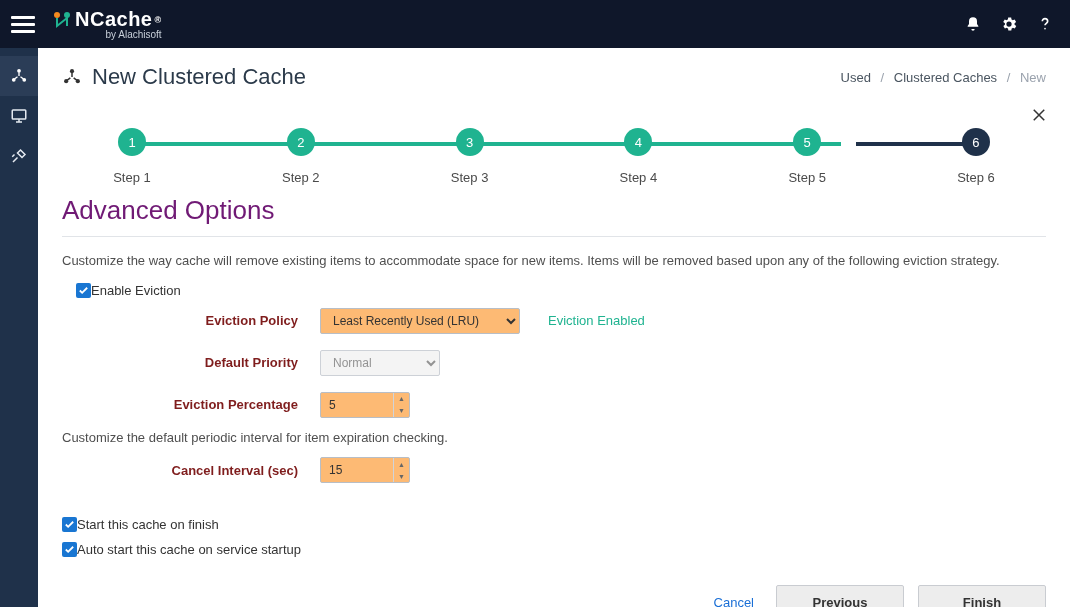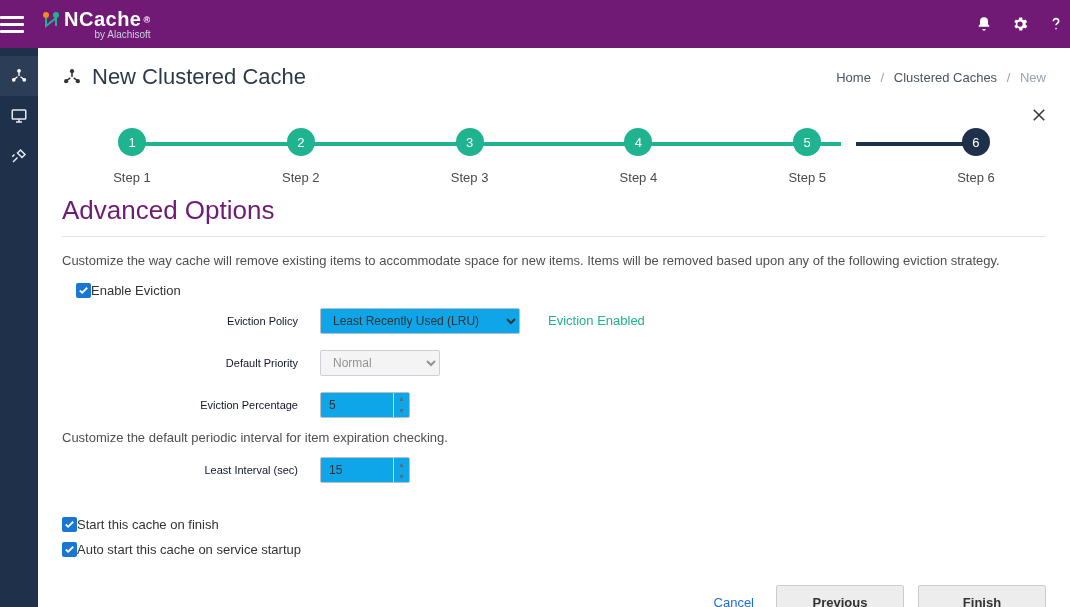--- a/index.html
+++ b/index.html
@@ -1,17 +1,17 @@
 <!DOCTYPE html>
 <html><head>
 <meta charset="utf-8">
 <style>
   * { box-sizing: border-box; margin: 0; padding: 0; }
   body { font-family: "Segoe UI", Arial, sans-serif; background:#fff; color:#333; }
-  .topbar { height:48px; background:#701a75; display:flex; align-items:center; padding:0 0; color:#fff; }
+  .topbar { height:48px; background:#0f172a; display:flex; align-items:center; padding:0 11px; color:#fff; }
   .hamburger { width:24px; cursor:pointer; }
   .hamburger div { height:3px; background:#fff; margin:4px 0; border-radius:1px; }
   .logo { margin-left:18px; display:flex; flex-direction:column; }
   .logo-main { font-size:20px; font-weight:600; letter-spacing:0.5px; display:flex; align-items:center;}
   .logo-mark { display:inline-flex; margin-right:4px; }
   .logo-reg { font-size:9px; vertical-align:super; margin-left:2px;}
   .logo-sub { font-size:10px; color:#c9d0da; text-align:right; margin-top:-2px;}
   .topbar-spacer { flex:1; }
   .topbar-icon { width:28px; height:28px; display:flex; align-items:center; justify-content:center; margin-left:8px; cursor:pointer; color:#fff; }
   .shell { display:flex; height:calc(607px - 48px); }
@@ -36,22 +36,22 @@
   .line-green { background:#1fb390; }
   .line-dark { background:#1f314a; }
   .section-title { font-size:26px; font-weight:400; color:#701a75; margin-top:6px; }
   .hr { border:none; border-top:1px solid #e1e4e8; margin:10px 0 14px 0;}
   .desc { font-size:13px; color:#4f4f4f; line-height:1.5; }
   .check-row { display:flex; align-items:center; margin:12px 0 10px 14px; font-size:13px; color:#333;}
   .check-row.small-indent { margin-left:0; }
   .checkbox { width:15px; height:15px; background:#1976d2; border-radius:2px; display:flex; align-items:center; justify-content:center; cursor:pointer; flex-shrink:0;}
   .checkbox svg { width:11px; height:11px; }
   .form-grid { display:grid; grid-template-columns: 200px 210px auto; column-gap:18px; row-gap:16px; align-items:center; margin:8px 0 10px 40px;}
-  .form-label { font-size:11px; font-weight:400; color:#0f172a; text-align:right; padding-right:4px;}
-  .select, .numinput { height:26px; border:1px solid #b8bec6; border-radius:2px; font-size:12px; padding:0 8px; background:#0ea5e9; color:#333; width:100%;}
+  .form-label { font-size:13px; font-weight:700; color:#7f1d1d; text-align:right; padding-right:4px;}
+  .select, .numinput { height:26px; border:1px solid #b8bec6; border-radius:2px; font-size:12px; padding:0 8px; background:#fdba74; color:#333; width:100%;}
   .select.disabled { background:#efefef; color:#666;}
   .select-wide { width:200px;}
   .select-narrow { width:120px;}
   .numwrap { position:relative; width:90px;}
   .numwrap .numinput { width:100%; padding-right:18px;}
   .numwrap .spin { position:absolute; right:1px; top:1px; bottom:1px; width:16px; display:flex; flex-direction:column; border-left:1px solid #d0d4da;}
   .numwrap .spin div { flex:1; display:flex; align-items:center; justify-content:center; font-size:7px; color:#666; cursor:pointer;}
   .status-text { font-size:13px; color:#1fb390; }
   .footer { display:flex; justify-content:flex-end; align-items:center; gap:14px; padding:18px 0 16px 0;}
   .btn { min-width:128px; height:34px; border:1px solid #c9ccd1; background:#ededed; font-size:13px; font-weight:600; color:#333; cursor:pointer; border-radius:2px;}
@@ -129,21 +129,21 @@
       <div class="page-title">
         <svg width="20" height="20" viewBox="0 0 24 24" fill="#333">
             <circle cx="12" cy="5" r="2.5"></circle>
             <circle cx="5" cy="17" r="2.5"></circle>
             <circle cx="19" cy="17" r="2.5"></circle>
             <path d="M12 7v5M10 13l-4 3M14 13l4 3" stroke="#333" stroke-width="1.8" fill="none"></path>
           </svg>
         <span>New Clustered Cache</span>
       </div>
       <div class="breadcrumb">
-        <a href="#">Home</a>
+        <a href="#">Used</a>
         <span class="sep">/</span>
         <a href="#">Clustered Caches</a>
         <span class="sep">/</span>
         <span class="current">New</span>
       </div>
     </div>
 
     <div class="close-x">
       <svg width="18" height="18" viewBox="0 0 24 24" stroke="#333" stroke-width="2">
           <path d="M5 5l14 14M19 5L5 19"></path>
@@ -216,21 +216,21 @@
               <div>▼</div>
             </div>
         </div>
       </div>
       <div></div>
     </div>
 
     <p class="desc" style="margin-top:4px;">Customize the default periodic interval for item expiration checking.</p>
 
     <div class="form-grid" style="margin-top:10px;">
-      <div class="form-label">Least Interval (sec)</div>
+      <div class="form-label">Cancel Interval (sec)</div>
       <div>
         <div class="numwrap">
           <input class="numinput" value="15" style="">
           <div class="spin">
               <div>▲</div>
               <div>▼</div>
             </div>
         </div>
       </div>
       <div></div>

